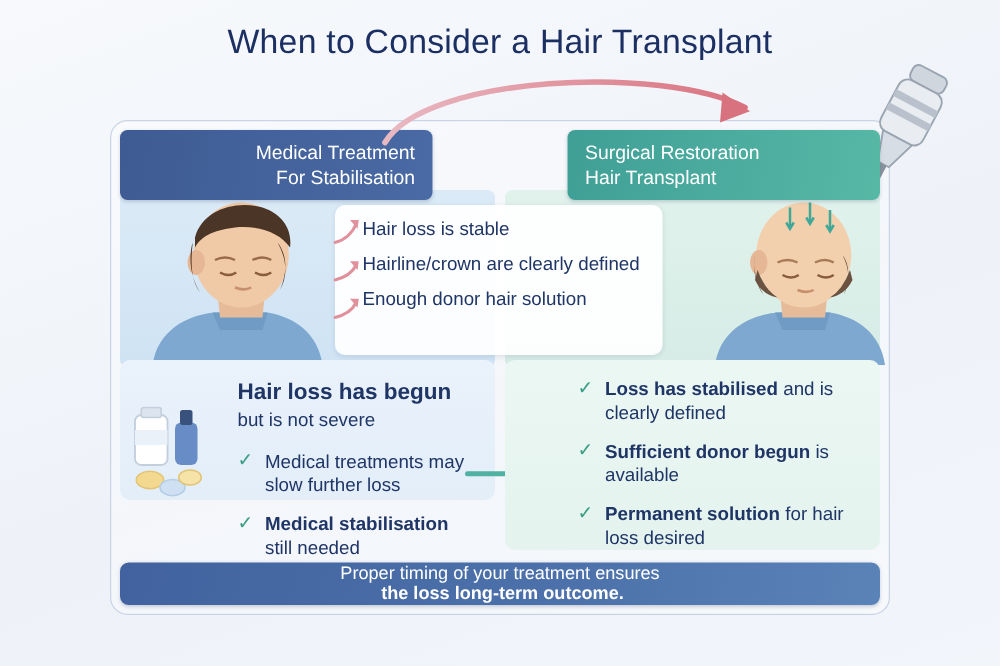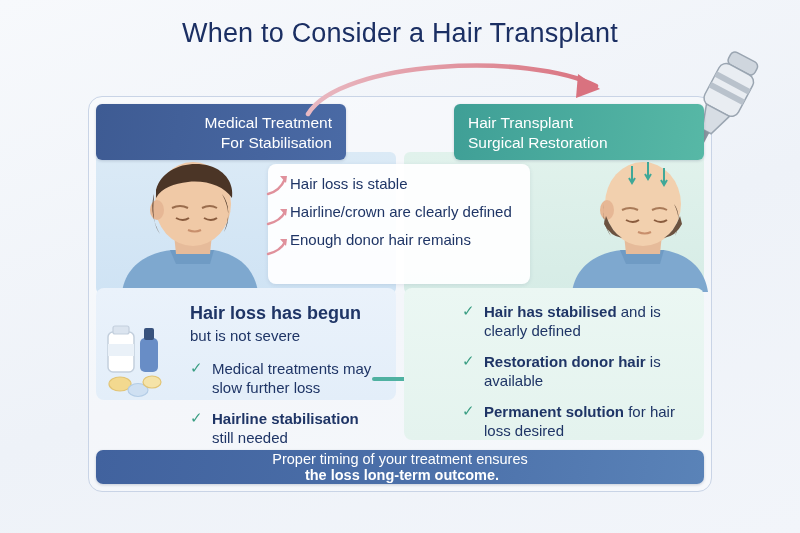--- a/index.html
+++ b/index.html
@@ -209,22 +209,22 @@
       <rect x="54" y="86" width="6" height="16" fill="#8a949f"></rect>
       <rect x="55.5" y="100" width="3" height="14" fill="#5d6670"></rect>
     </g>
   </svg>
 
   <div class="chip chip-left">
     <span>Medical Treatment</span>
     <span>For Stabilisation</span>
   </div>
   <div class="chip chip-right">
+    <span>Surgical Restoration</span>
     <span>Hair Transplant</span>
-    <span>Surgical Restoration</span>
   </div>
 
   <svg class="top-arrow" width="330" height="72" viewBox="0 0 330 72">
     <defs>
       <linearGradient id="pinkg" x1="0" y1="0" x2="1" y2="0">
         <stop offset="0%" stop-color="#e9b9c2"></stop>
         <stop offset="100%" stop-color="#d9727f"></stop>
       </linearGradient>
     </defs>
     <path d="M8 62 C40 8 230 0 296 34" stroke="url(#pinkg)" stroke-width="4.5" fill="none" stroke-linecap="round"></path>
@@ -239,21 +239,21 @@
         <path d="M2 82 C10 80 16 76 19 70"></path>
       </g>
       <g fill="#e0919c">
         <path d="M14 4 L21 4 L20 11 Z"></path>
         <path d="M14 37 L21 37 L20 44 Z"></path>
         <path d="M14 67 L21 67 L20 74 Z"></path>
       </g>
     </svg>
     <div class="mid-item">Hair loss is stable</div>
     <div class="mid-item">Hairline/crown are clearly defined</div>
-    <div class="mid-item">Enough donor hair remains</div>
+    <div class="mid-item">Enough donor hair solution</div>
   </div>
 
   <div class="low-card-left">
     <svg class="meds" style="position:absolute;left:8px;top:30px" width="64" height="84" viewBox="0 0 64 84">
       <rect x="4" y="14" width="26" height="40" rx="5" fill="#ffffff" stroke="#c3cfdd" stroke-width="1.5"></rect>
       <rect x="9" y="8" width="16" height="8" rx="2" fill="#dbe4ef" stroke="#c3cfdd" stroke-width="1.2"></rect>
       <rect x="4" y="26" width="26" height="12" fill="#eaf1f8"></rect>
       <rect x="36" y="20" width="18" height="34" rx="5" fill="#5a82c0" opacity=".9"></rect>
       <rect x="40" y="10" width="10" height="12" rx="2" fill="#38527d"></rect>
       <ellipse cx="16" cy="66" rx="11" ry="7" fill="#f3d98f" stroke="#e2c474" stroke-width="1.2"></ellipse>
@@ -264,41 +264,41 @@
       <div class="bullet-row big">
         <b>Hair loss has begun</b>
         <span class="reg" style="font-size:15px">but is not severe</span>
       </div>
       <div class="bullet-row">
         <span class="check">✓</span>
         <span>Medical treatments may slow further loss</span>
       </div>
       <div class="bullet-row">
         <span class="check">✓</span>
-        <b>Hairline stabilisation</b>
+        <b>Medical stabilisation</b>
         <span class="reg">still needed</span>
       </div>
     </div>
   </div>
 
   <svg class="mid-arrow" width="48" height="22" viewBox="0 0 48 22">
     <path d="M2 11 L34 11" stroke="#4fb1a1" stroke-width="4" stroke-linecap="round"></path>
     <path d="M32 3 L46 11 L32 19 Z" fill="#4fb1a1"></path>
   </svg>
 
   <div class="low-card-right">
     <div style="margin-left:44px">
       <div class="bullet-row">
         <span class="check">✓</span>
-        <b>Hair has stabilised</b>
+        <b>Loss has stabilised</b>
         <span class="reg">and is clearly defined</span>
       </div>
       <div class="bullet-row">
         <span class="check">✓</span>
-        <b>Restoration donor hair</b>
+        <b>Sufficient donor begun</b>
         <span class="reg">is available</span>
       </div>
       <div class="bullet-row">
         <span class="check">✓</span>
         <b>Permanent solution</b>
         <span class="reg">for hair loss desired</span>
       </div>
     </div>
   </div>
 

